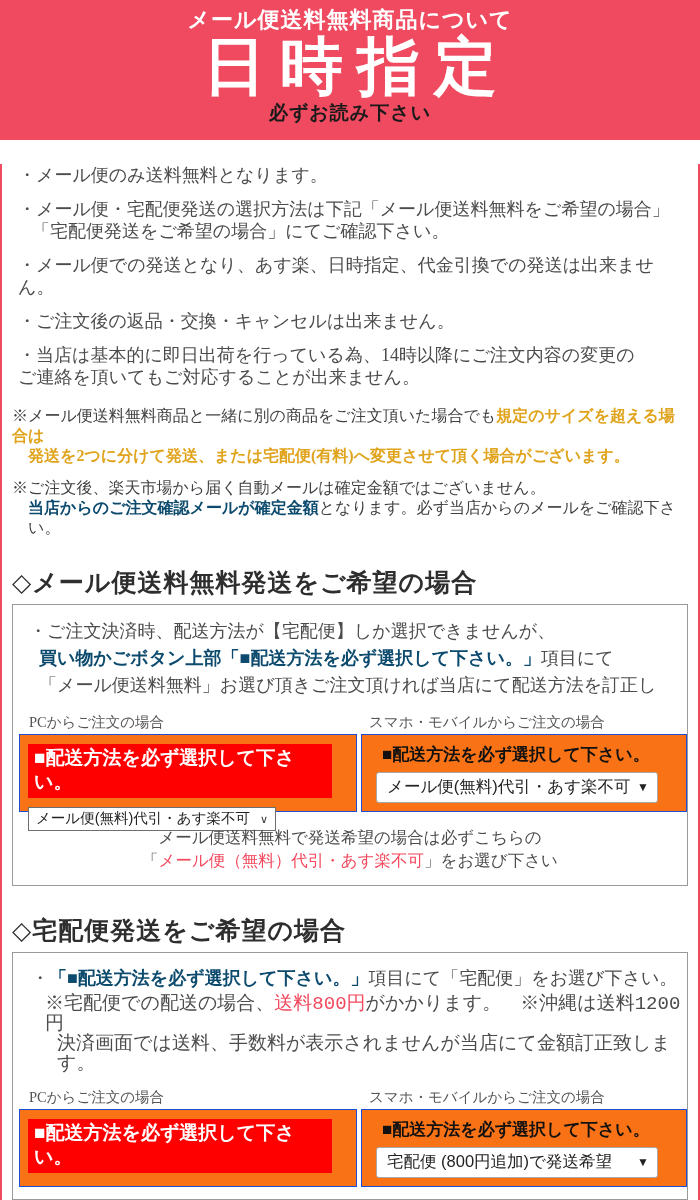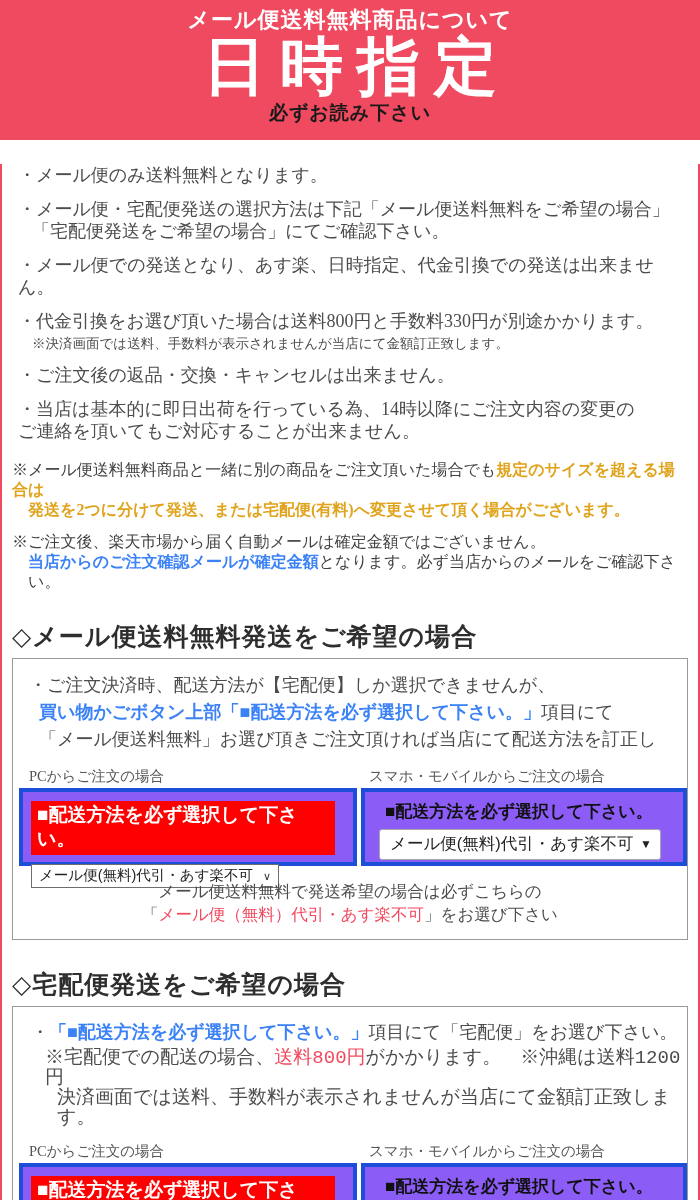--- a/index.html
+++ b/index.html
@@ -31,36 +31,36 @@
   
   .bullets { margin:24px 0 0 6px; color:#4c4c4c; font-size:18px; }
   .bullet { margin-bottom:12px; line-height:22px; }
   .bullet-sub { font-size:13.5px; line-height:17px; margin:3px 0 0 14px; color:#4c4c4c; }
   
   .warnings { margin:18px 0 0 0; font-size:16px; line-height:20px; color:#3f3f3f; }
   .warn { margin-bottom:12px; }
   .warn-cont { margin-left:16px; }
   .orange { color:#e0a31c; font-weight:bold; }
   .red-txt { color:#f2495e; }
-  .red-bold { color:#3b82f6; font-weight:bold; }
+  .red-bold { color:#0c4a6e; font-weight:bold; }
   
   .section-heading {
     margin-top:30px; font-size:25px; font-weight:bold; color:#2e2e2e; letter-spacing:1px; line-height:30px;
   }
   .big-box { border:1px solid #9a9a9a; margin-top:6px; padding:13px 4px 12px; background:#fff; }
   .desc { font-size:18px; line-height:27px; color:#4c4c4c; margin-left:22px; }
   .desc2 { font-size:18px; line-height:24px; color:#4c4c4c; margin-left:14px; }
   .notes2 { font-size:19px; line-height:20px; color:#4c4c4c; margin:4px 0 0 28px;font-family:Liberation Mono, monospace; }
   .notes2-l2 { margin-left:12px; }
   
   .cols { display:flex; margin-top:14px; }
   .col-left { width:344px; }
   .col-right { flex:1; }
   .col-label { font-size:14.5px; color:#555; margin:0 0 3px 12px; line-height:18px; }
-  .widget-box { border:4px solid #1d4ed8; background:#8b5cf6; height:78px; }
+  .widget-box { border:1px solid #1d4ed8; background:#f97316; height:78px; }
   .pc-widget { width:338px; margin-left:2px; padding:9px 8px; }
   .sp-widget { width:326px; margin-left:4px; padding:9px 14px; }
   .red-banner {
     background:#fe0000; color:#ffffff; width:304px;
     font-family:"Liberation Sans","DejaVu Sans",sans-serif;
     font-weight:bold; font-size:19px; line-height:24px; padding:2px 4px 4px 6px;
   }
   .pc-select {
     display:inline-flex; align-items:center; gap:10px; margin-top:9px;
     border:1px solid #6e6e6e; background:#ffffff; padding:1px 7px 2px;
@@ -94,24 +94,20 @@
 
   <div class="body-area">
 
     <div class="bullets">
       <div class="bullet">・メール便のみ送料無料となります。</div>
       <div class="bullet">
         <div>・メール便・宅配便発送の選択方法は下記「メール便送料無料をご希望の場合」</div>
         <div style="margin-left:14px">「宅配便発送をご希望の場合」にてご確認下さい。</div>
       </div>
       <div class="bullet">・メール便での発送となり、あす楽、日時指定、代金引換での発送は出来ません。</div>
-      <div class="bullet">
-        <div>・代金引換をお選び頂いた場合は送料800円と手数料330円が別途かかります。</div>
-        <div class="bullet-sub">※決済画面では送料、手数料が表示されませんが当店にて金額訂正致します。</div>
-      </div>
       <div class="bullet">・ご注文後の返品・交換・キャンセルは出来ません。</div>
       <div class="bullet">
         <div>・当店は基本的に即日出荷を行っている為、14時以降にご注文内容の変更の</div>
         <div style="">ご連絡を頂いてもご対応することが出来ません。</div>
       </div>
     </div>
 
     <div class="warnings">
       <div class="warn">
         <span>※メール便送料無料商品と一緒に別の商品をご注文頂いた場合でも</span><span class="orange">規定のサイズを超える場合は</span>

